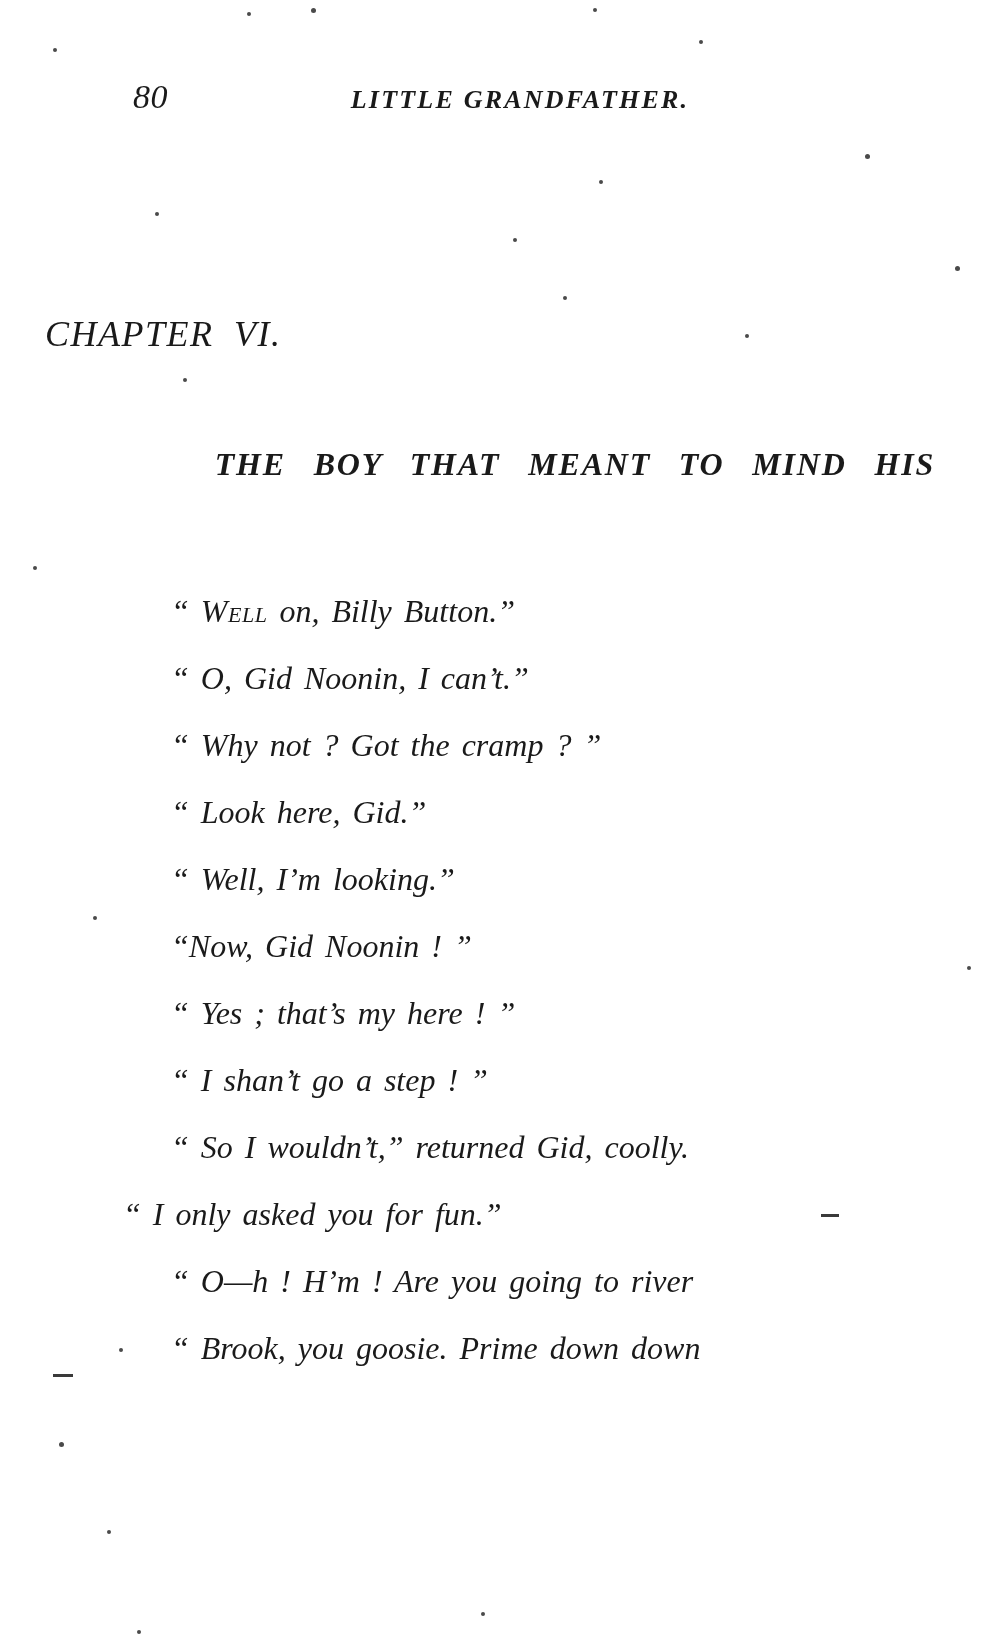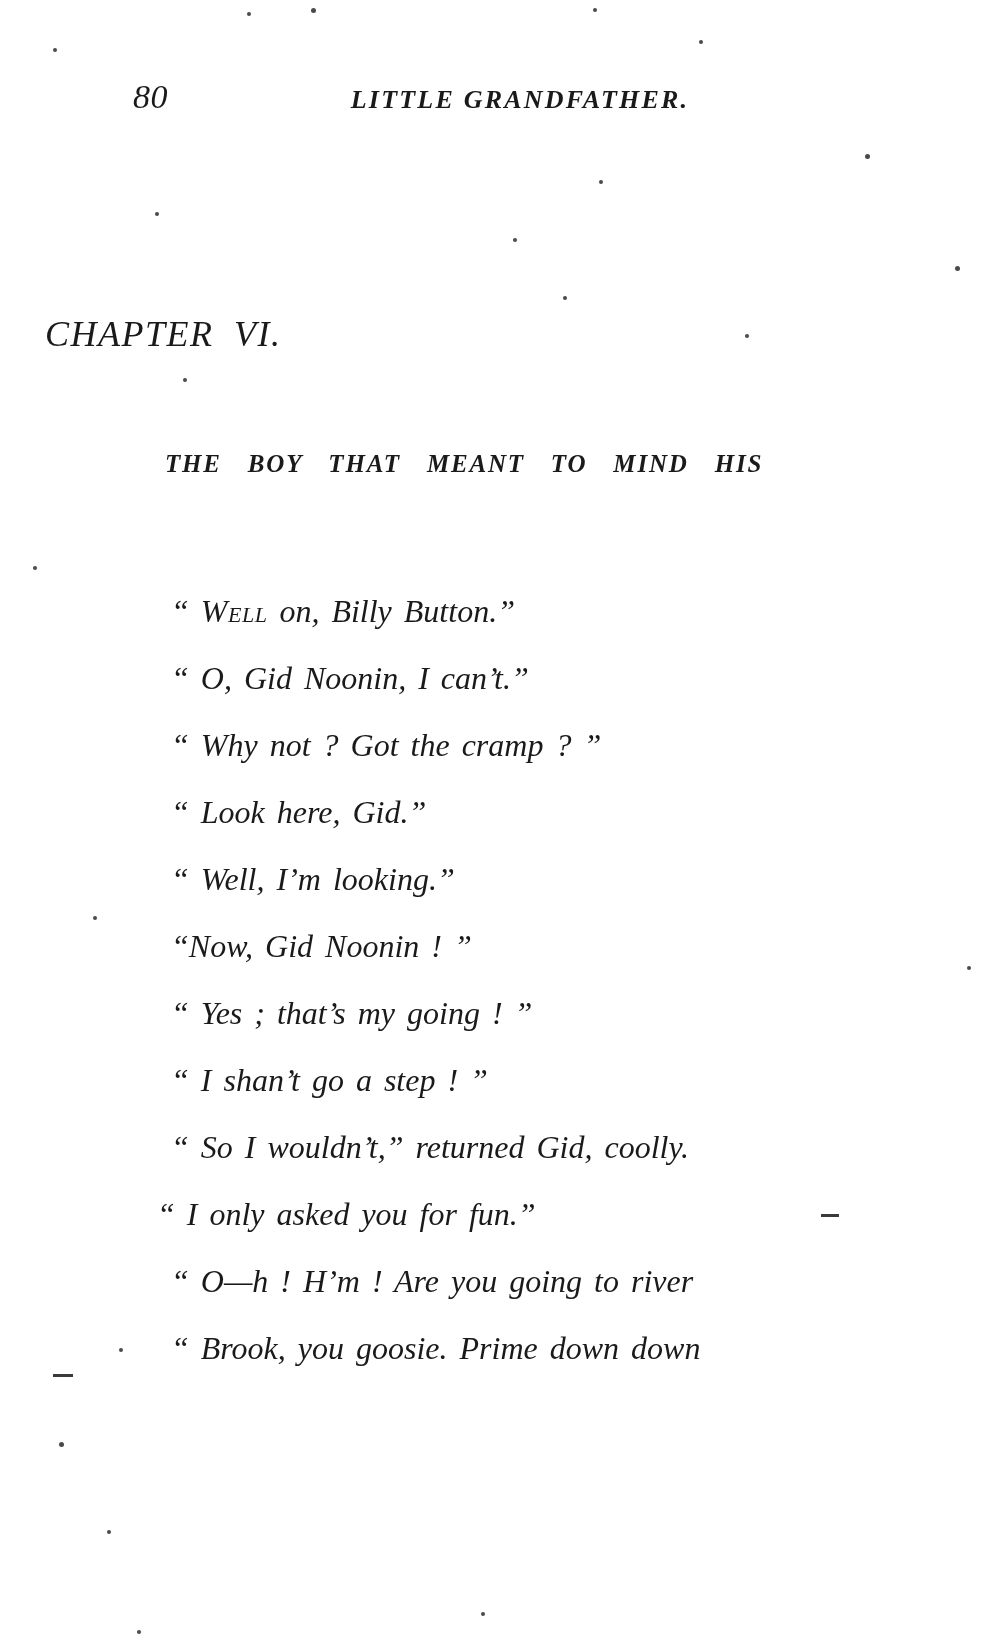--- a/index.html
+++ b/index.html
@@ -63,22 +63,22 @@
     letter-spacing: 1.5px;
     word-spacing: 10px;
     padding-left: 30px;
     box-sizing: border-box;
   }
   .chapter-subtitle {
     position: absolute;
     top: 436px;
     left: 150px;
     width: 770px;
-    text-align: left;
-    font-size: 25px;
+    text-align: right;
+    font-size: 32px;
     font-weight: bold;
     letter-spacing: 1.8px;
     line-height: 56px;
   }
   .chapter-subtitle .l1 { display: block; word-spacing: 18px; }
   .chapter-subtitle .l2 { display: block; word-spacing: 6px; }
 
   
   .body-text {
     position: absolute;
@@ -88,21 +88,20 @@
     font-size: 32px;
     line-height: 67px;
   }
   .body-text p {
     margin: 0;
     text-indent: 48px;
     word-spacing: 4px;
   }
   .body-text p.hang {
     text-indent: 0;
-    margin-left: 34px;
   }
   .sc {
     font-variant: small-caps;
     letter-spacing: 0.5px;
   }
 
   
   .speck {
     position: absolute;
     background: #4a4a4a;
@@ -130,21 +129,21 @@
     <span class="l1">THE BOY THAT MEANT TO MIND HIS</span>
   </div>
 
   <div class="body-text">
     <p><span>“ </span><span class="sc">Well</span><span> on, Billy Button.”</span></p>
     <p>“ O, Gid Noonin, I can’t.”</p>
     <p>“ Why not ?   Got the cramp ? ”</p>
     <p>“ Look here, Gid.”</p>
     <p>“ Well, I’m looking.”</p>
     <p>“Now, Gid Noonin ! ”</p>
-    <p>“ Yes ; that’s my going ! ”</p>
+    <p>“ Yes ; that’s my here ! ”</p>
     <p>“ I shan’t go a step ! ”</p>
     <p>“ So I wouldn’t,” returned Gid, coolly.</p>
     <p class="hang">“ I only asked you for fun.”</p>
     <p>“ O—h ! H’m !   Are you going to river</p>
     <p>“ Brook, you goosie.   Prime down down</p>
   </div>
 
   <div class="speck" style="left:38px;  top:48px;  width:4px;  height:4px;"></div>
   <div class="speck" style="left:232px; top:12px;  width:4px;  height:4px;"></div>
   <div class="speck" style="left:296px; top:8px;   width:5px;  height:5px;"></div>

